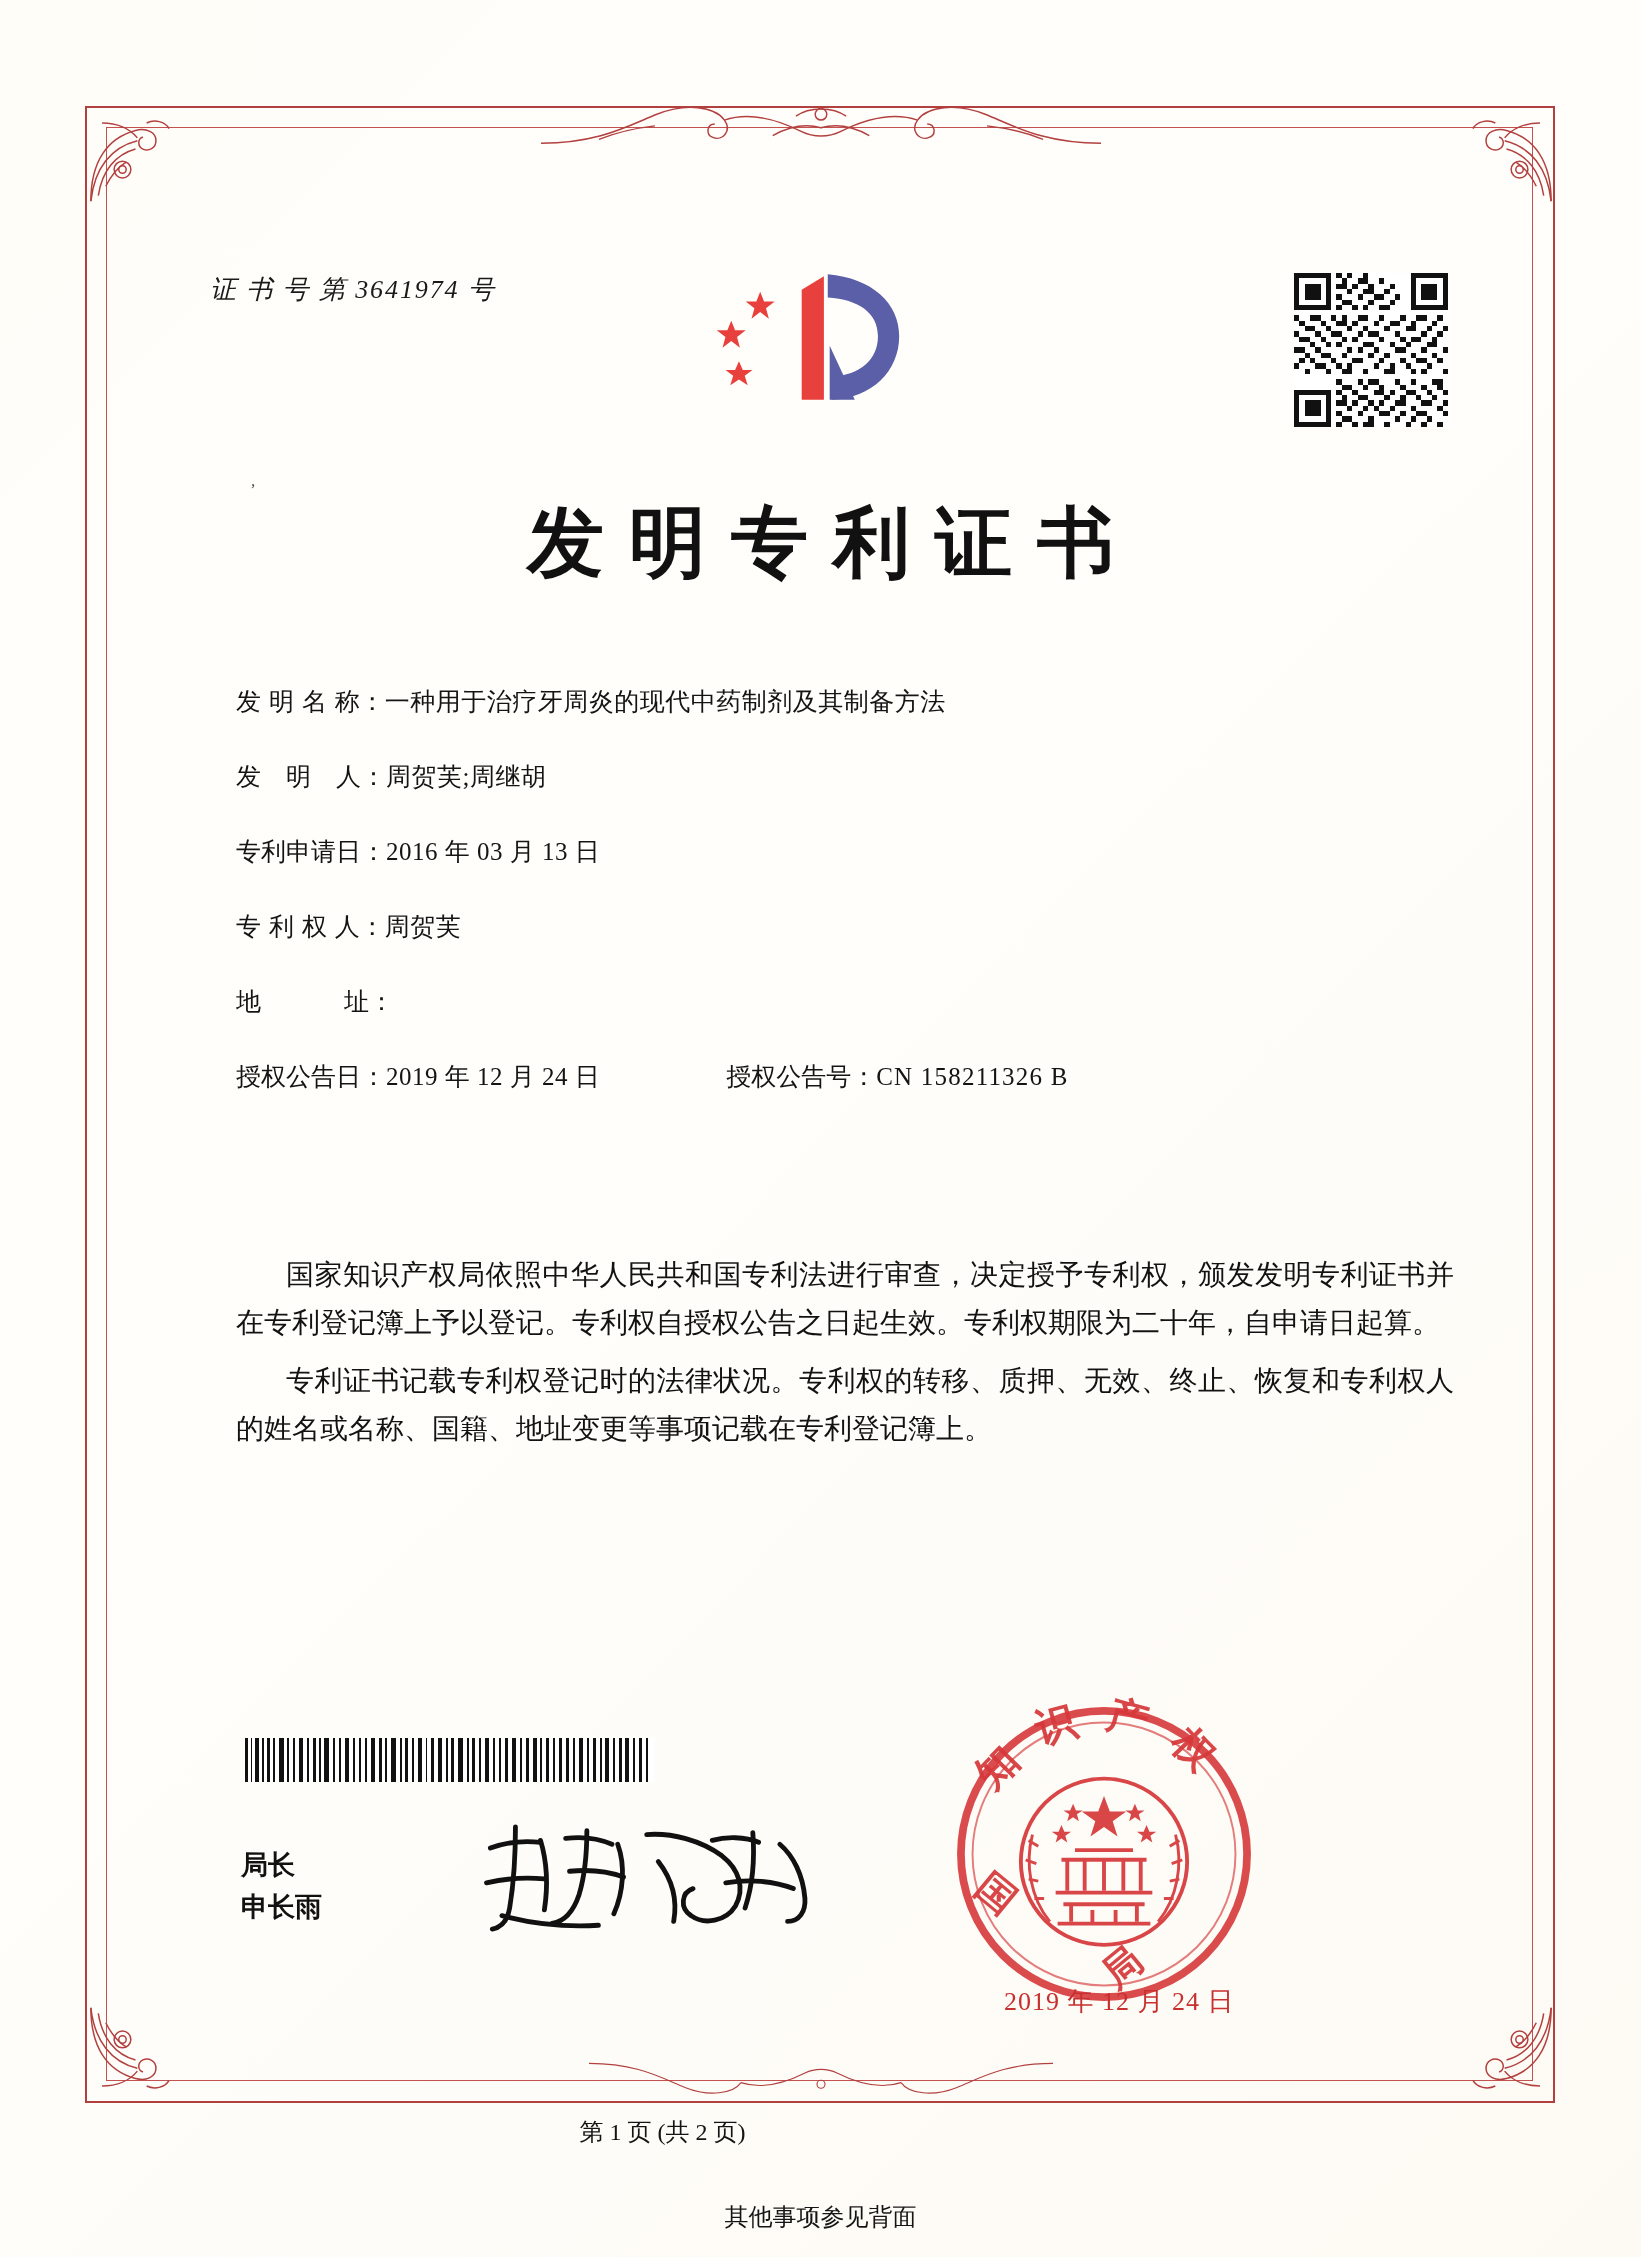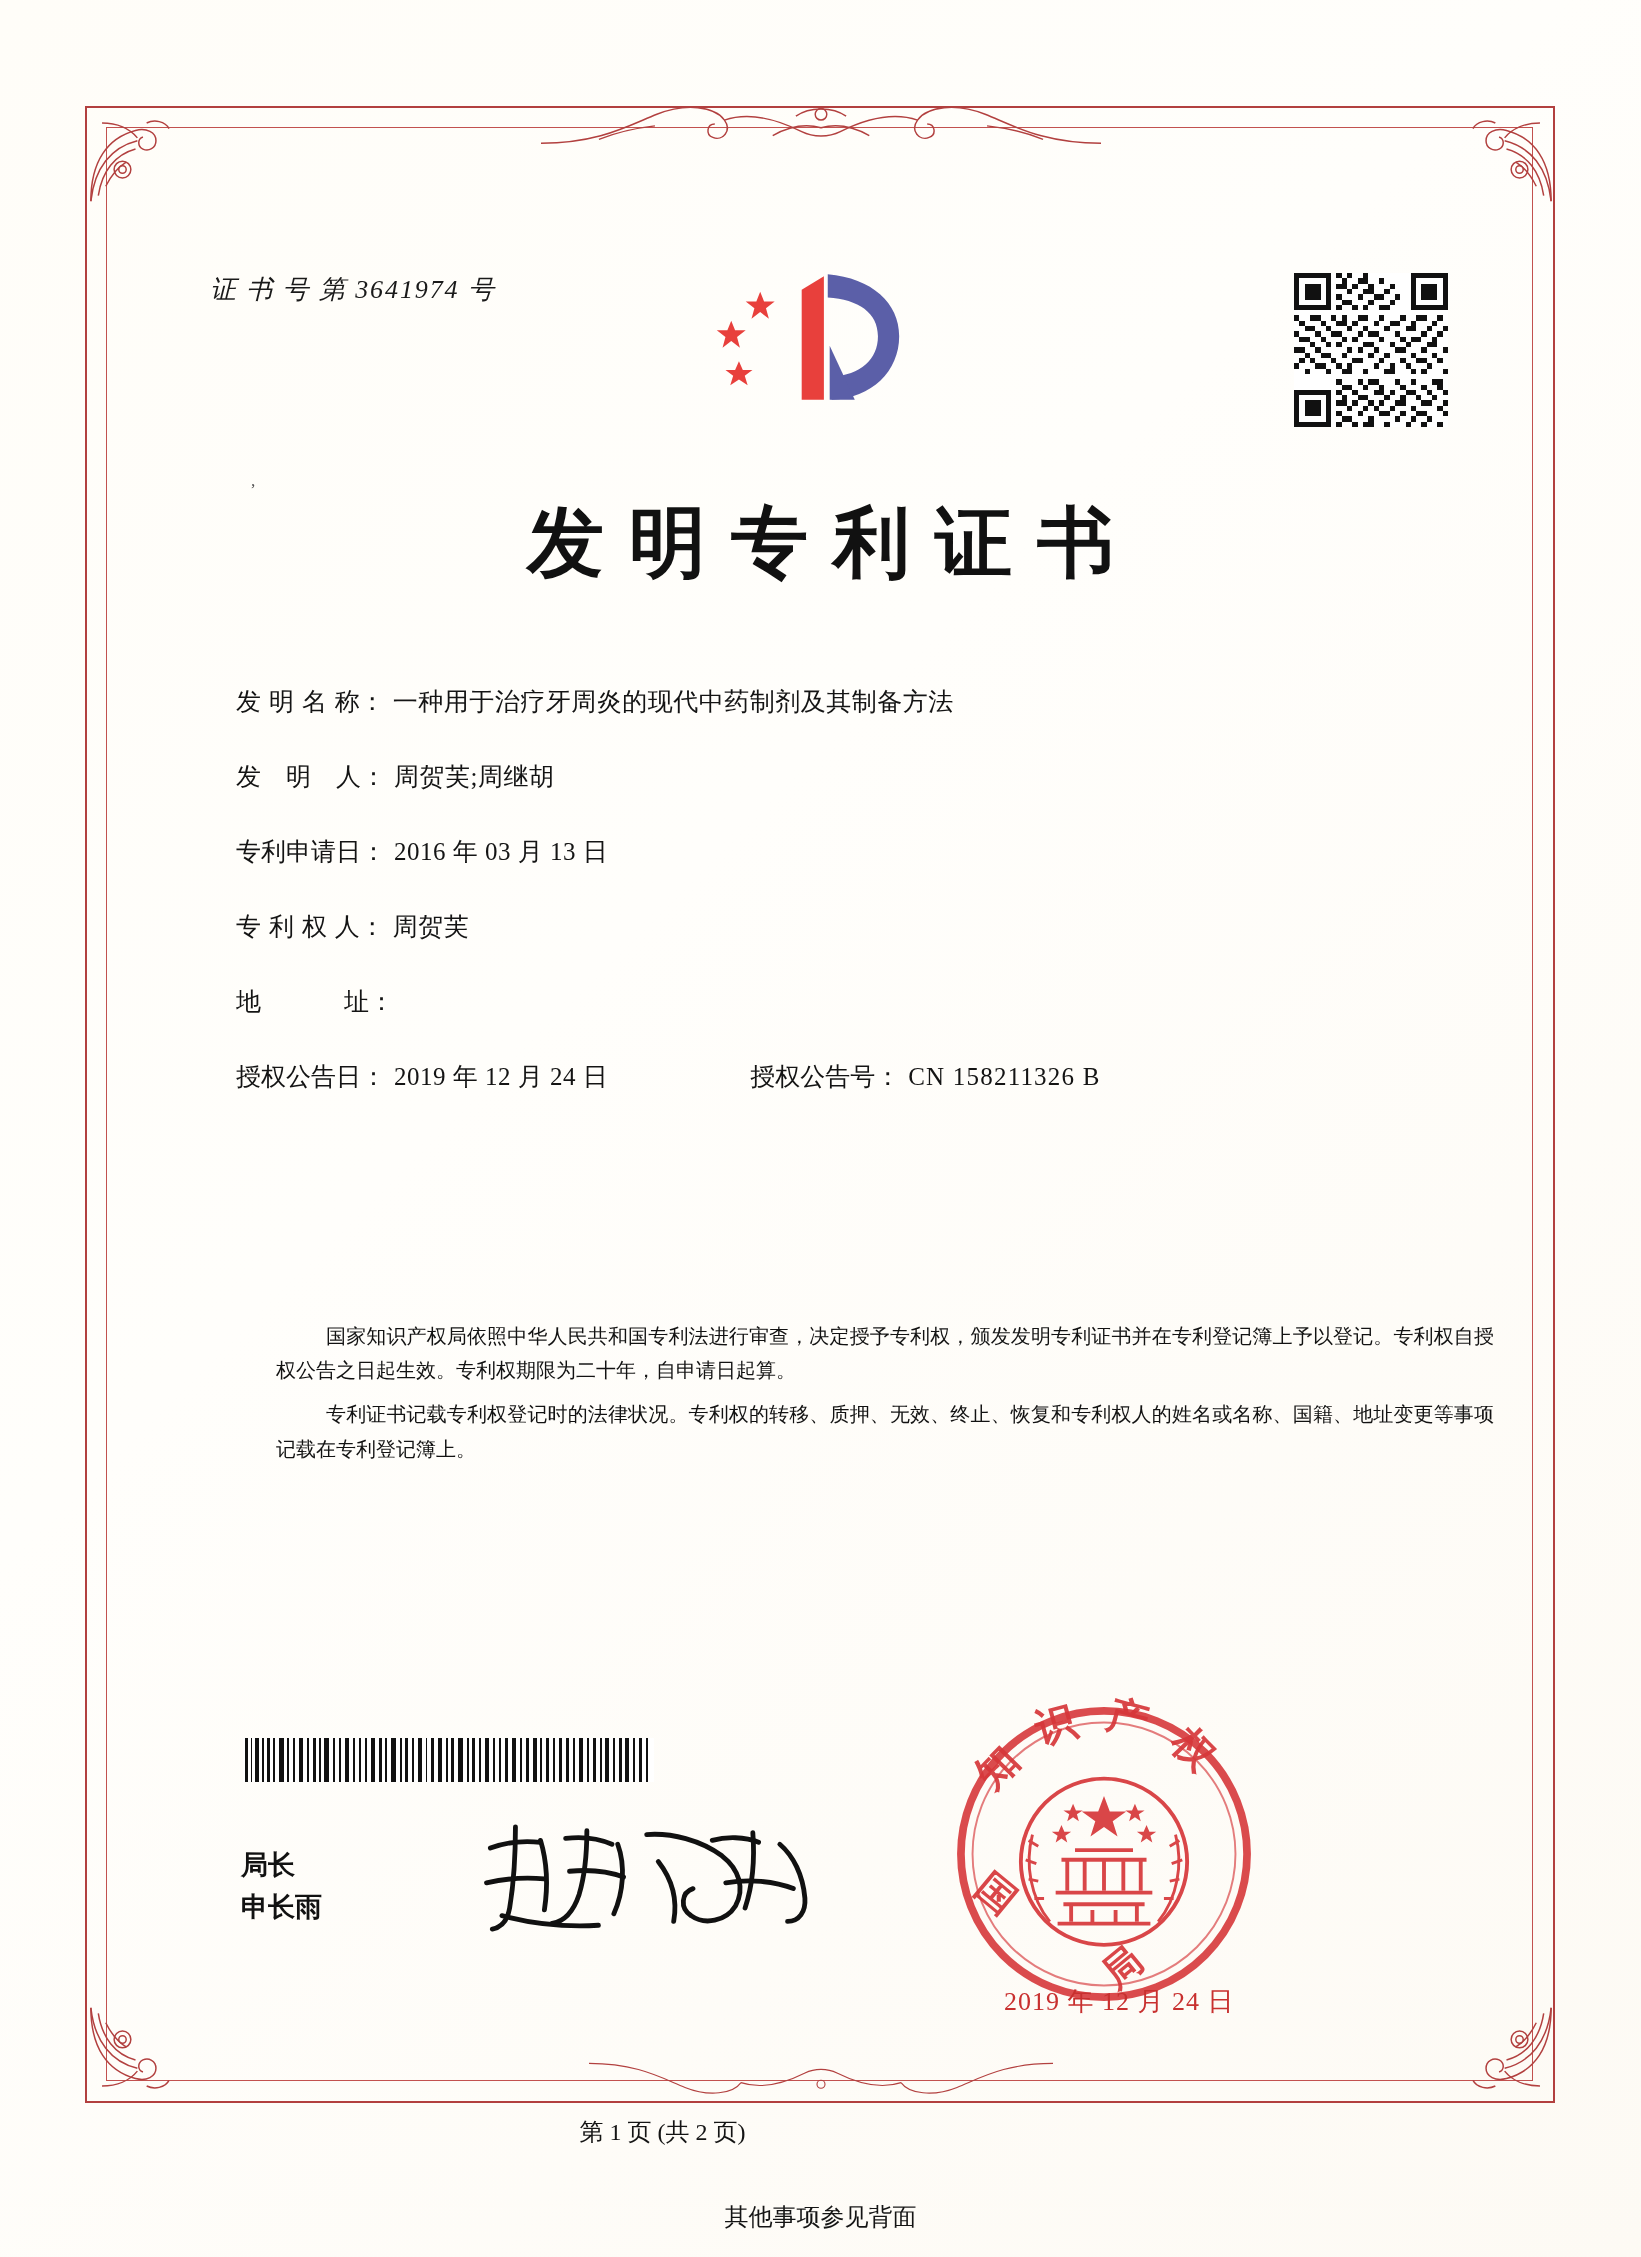--- a/index.html
+++ b/index.html
@@ -114,21 +114,20 @@
     position: absolute;
     left: 236px; top: 687px;
     width: 1217px;
   }
   .field-row {
     display: flex;
     align-items: baseline;
     margin-bottom: 45px;
     font-size: 25px;
     line-height: 1.2;
-    gap: 8px;
   }
   .field-label {
     white-space: pre;
     font-family: "DejaVu Serif", "Liberation Serif", serif;
     color: #141414;
   }
   .field-value {
     font-family: "Liberation Serif", "DejaVu Serif", serif;
     color: #141414;
     letter-spacing: 0.5px;
@@ -139,28 +138,27 @@
   }
 
   .field-row.split {
     justify-content: flex-start;
   }
   .split-gap { width: 126px; }
 
   
   .paragraphs {
     position: absolute;
-    left: 236px; top: 1319px;
+    left: 236px; top: 1251px;
     width: 1218px;
-    font-size: 20px;
+    font-size: 28px;
     line-height: 1.72;
     color: #121212;
     font-family: "DejaVu Serif", "Liberation Serif", serif;
     text-align: justify;
-    margin-left: 40px;
   }
   .paragraphs p {
     margin: 0 0 9.7px 0;
     text-indent: 50px;
   }
 
   
   .barcode {
     position: absolute;
     left: 241px; top: 1738px;

